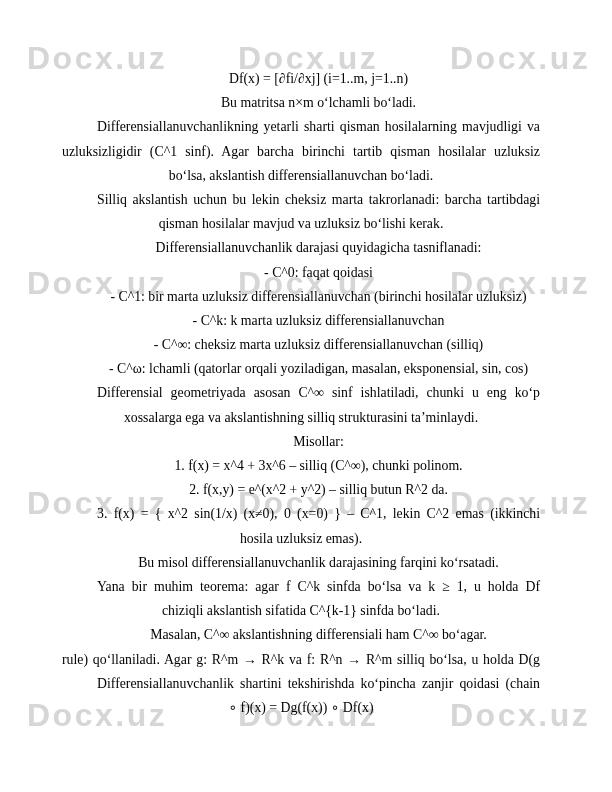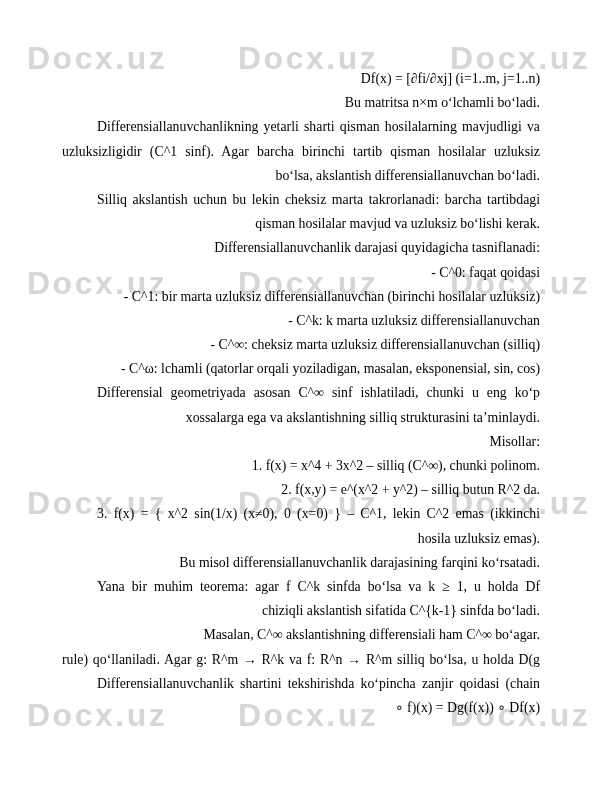--- a/index.html
+++ b/index.html
@@ -37,21 +37,21 @@
     position: relative;
     z-index: 1;
     padding: 67px 72px 0 62px; 
     color: #000000;
   }
   .para { margin: 0; padding: 0; }
   .line {
     font-size: 13.8px;
     line-height: 24.2px;
     height: 24.2px;
-    text-align: right;
+    text-align: center;
   }
   .line.jl {
     text-align: justify;
     text-align-last: justify;
   }
   .line.ind { text-indent: 35px; }
 </style>
 </head>
 <body>
 
@@ -92,21 +92,21 @@
       <div class="para"></div>
       <div class="line ind">- C^∞: cheksiz marta uzluksiz differensiallanuvchan (silliq)</div>
       <div class="para"></div>
       <div class="line ind">- C^ω: lchamli (qatorlar orqali yoziladigan, masalan, eksponensial, sin, cos)</div>
       <div class="para"></div>
       <div class="line ind jl">Differensial  geometriyada  asosan  C^∞  sinf  ishlatiladi,  chunki  u  eng  ko‘p</div>
       <div class="line">xossalarga ega va akslantishning silliq strukturasini ta’minlaydi.</div>
       <div class="para"></div>
       <div class="line ind">Misollar:</div>
       <div class="para"></div>
-      <div class="line ind">1. f(x) = x^4 + 3x^2 – silliq (C^∞), chunki polinom.</div>
+      <div class="line ind">1. f(x) = x^4 + 3x^6 – silliq (C^∞), chunki polinom.</div>
       <div class="para"></div>
       <div class="line ind">2. f(x,y) = e^(x^2 + y^2) – silliq butun R^2 da.</div>
       <div class="para"></div>
       <div class="line ind jl">3. f(x) = { x^2 sin(1/x) (x≠0), 0 (x=0) } – C^1, lekin C^2 emas (ikkinchi</div>
       <div class="line">hosila uzluksiz emas).</div>
       <div class="para"></div>
       <div class="line ind">Bu misol differensiallanuvchanlik darajasining farqini ko‘rsatadi.</div>
       <div class="para"></div>
       <div class="line ind jl">Yana bir muhim teorema: agar f C^k sinfda bo‘lsa va k ≥ 1, u holda Df</div>
       <div class="line">chiziqli akslantish sifatida C^{k-1} sinfda bo‘ladi.</div>

